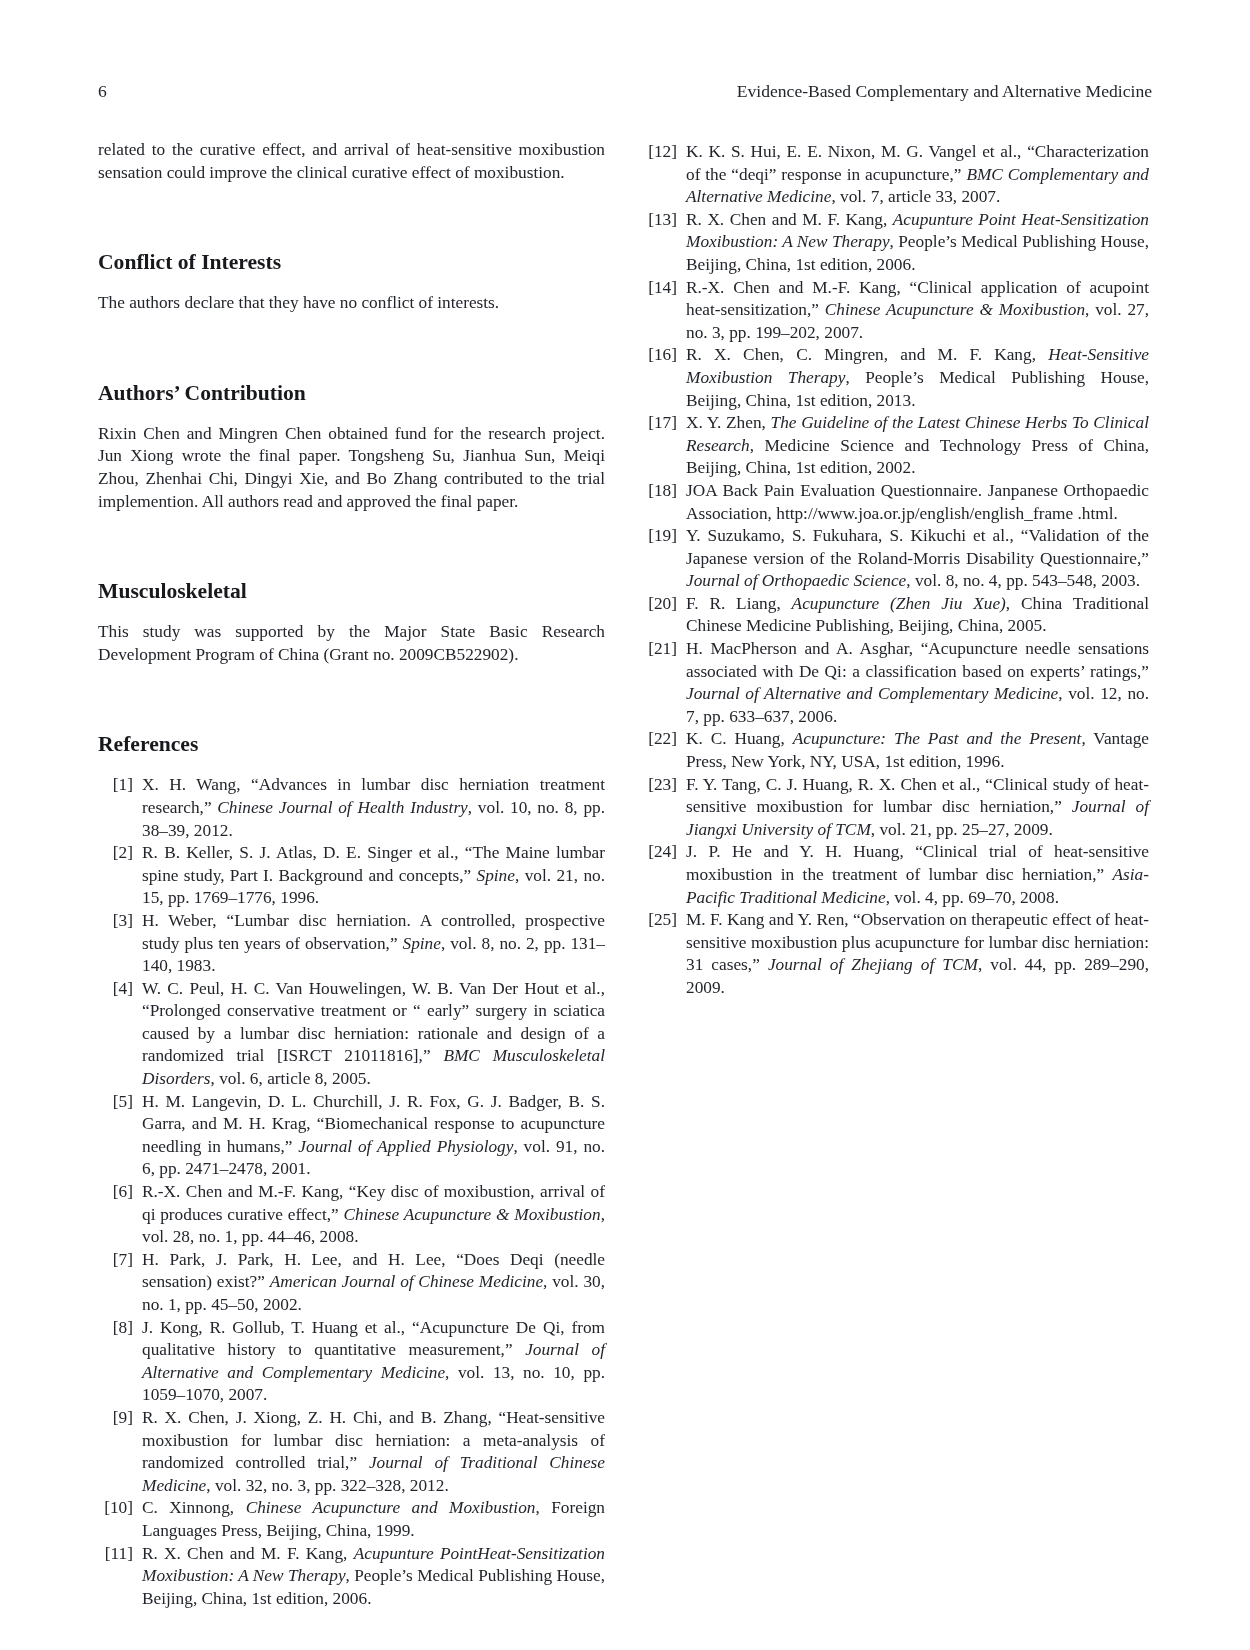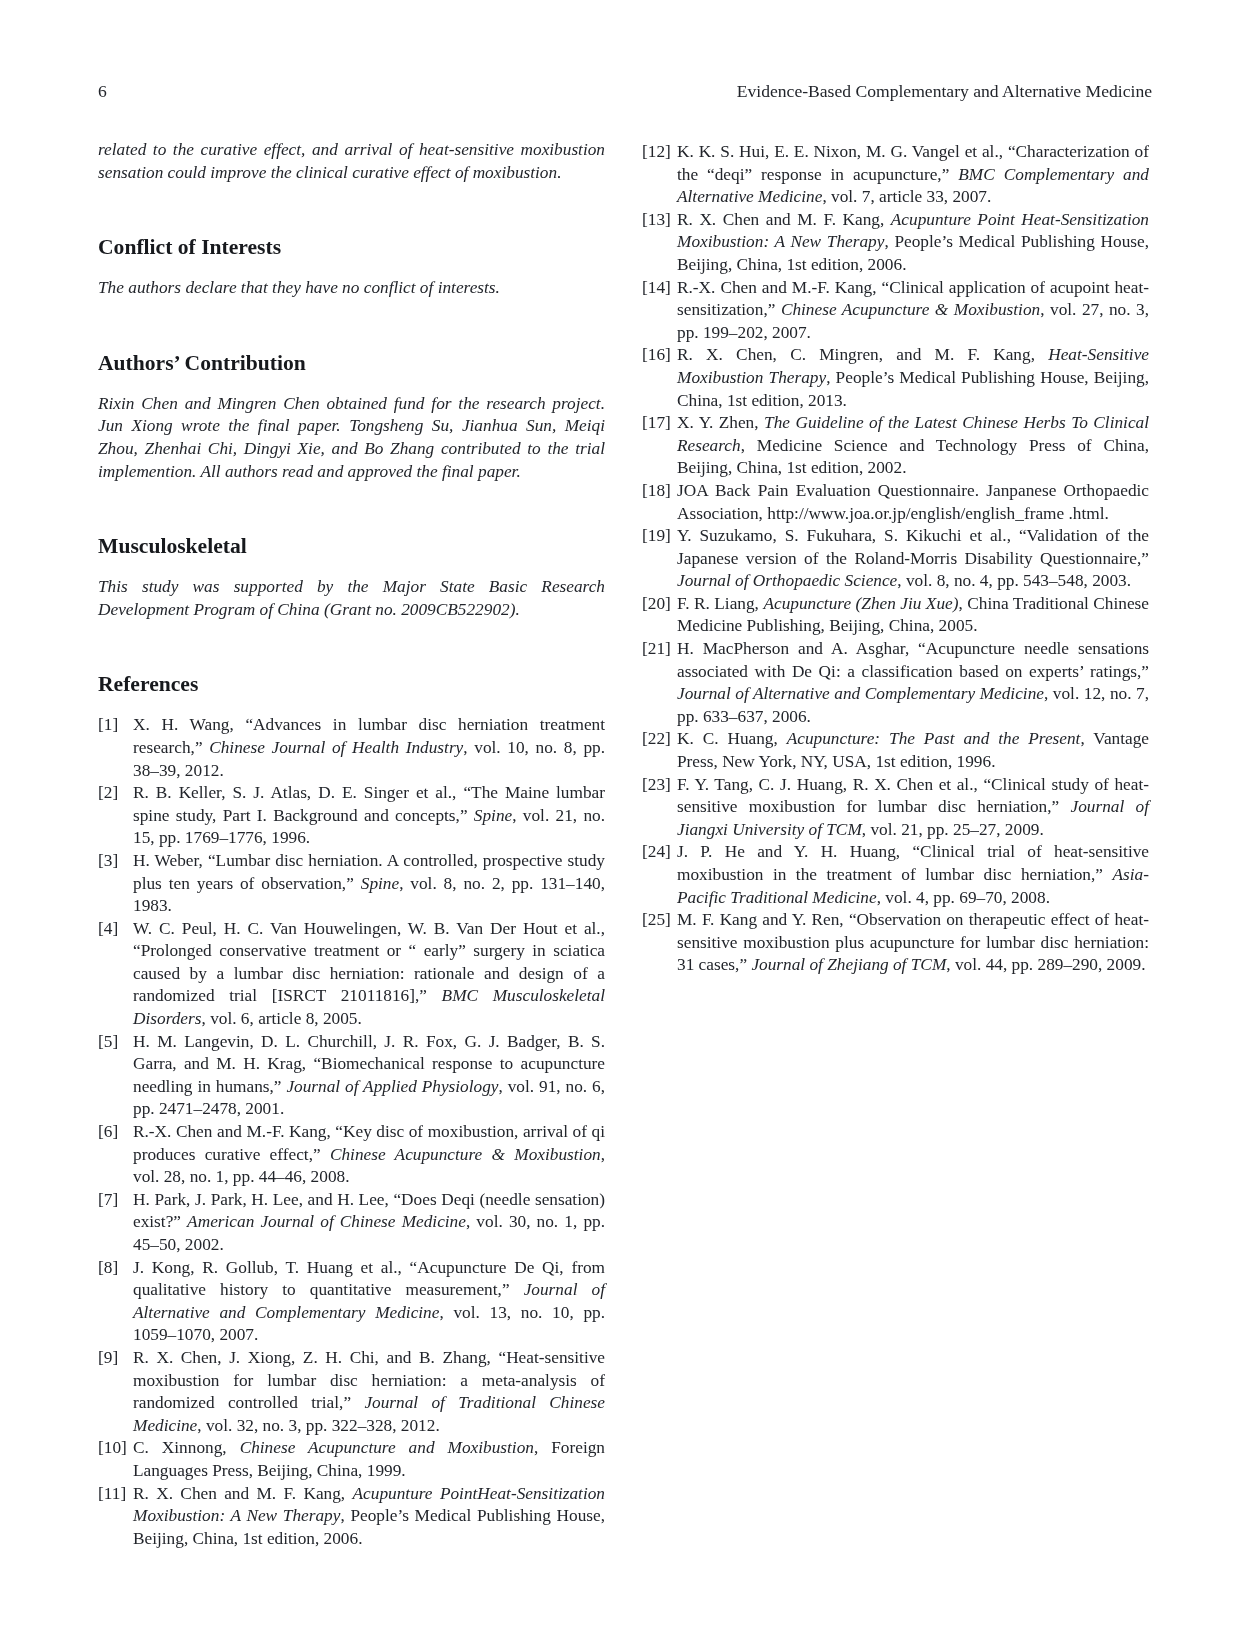--- a/index.html
+++ b/index.html
@@ -12,26 +12,26 @@
     background:#ffffff;
   }
   .page-header {
     display:flex; justify-content:space-between; align-items:baseline;
     font-size:17.6px; line-height:22px;
   }
   .columns { display:flex; gap:37px; margin-top:37px; }
   .col { width:507px; font-size:17.3px; line-height:22.6px; text-align:justify; }
   .heading {
     font-size:21.6px; font-weight:bold; color:#17191d;
-    margin-top:50px; margin-bottom:17px; text-align:left; line-height:26px;
+    margin-top:65px; margin-bottom:17px; text-align:left; line-height:26px;
   }
-  .para { text-align:justify;font-style:italic; }
+  .para { text-align:justify; }
   .ref-list { margin-top:2px; }
   .ref-item { display:flex; align-items:flex-start; }
-  .ref-num { flex:0 0 35px; }
+  .ref-num { flex:0 0 35px; text-align:right; margin-right:9px; }
   .ref-text { flex:1; text-align:justify; }
   .italic { font-style:italic; }
 </style>
 </head>
 <body>
 
 <div class="page">
   <div class="page-header">
     <span>6</span>
     <span>Evidence-Based Complementary and Alternative Medicine</span>

